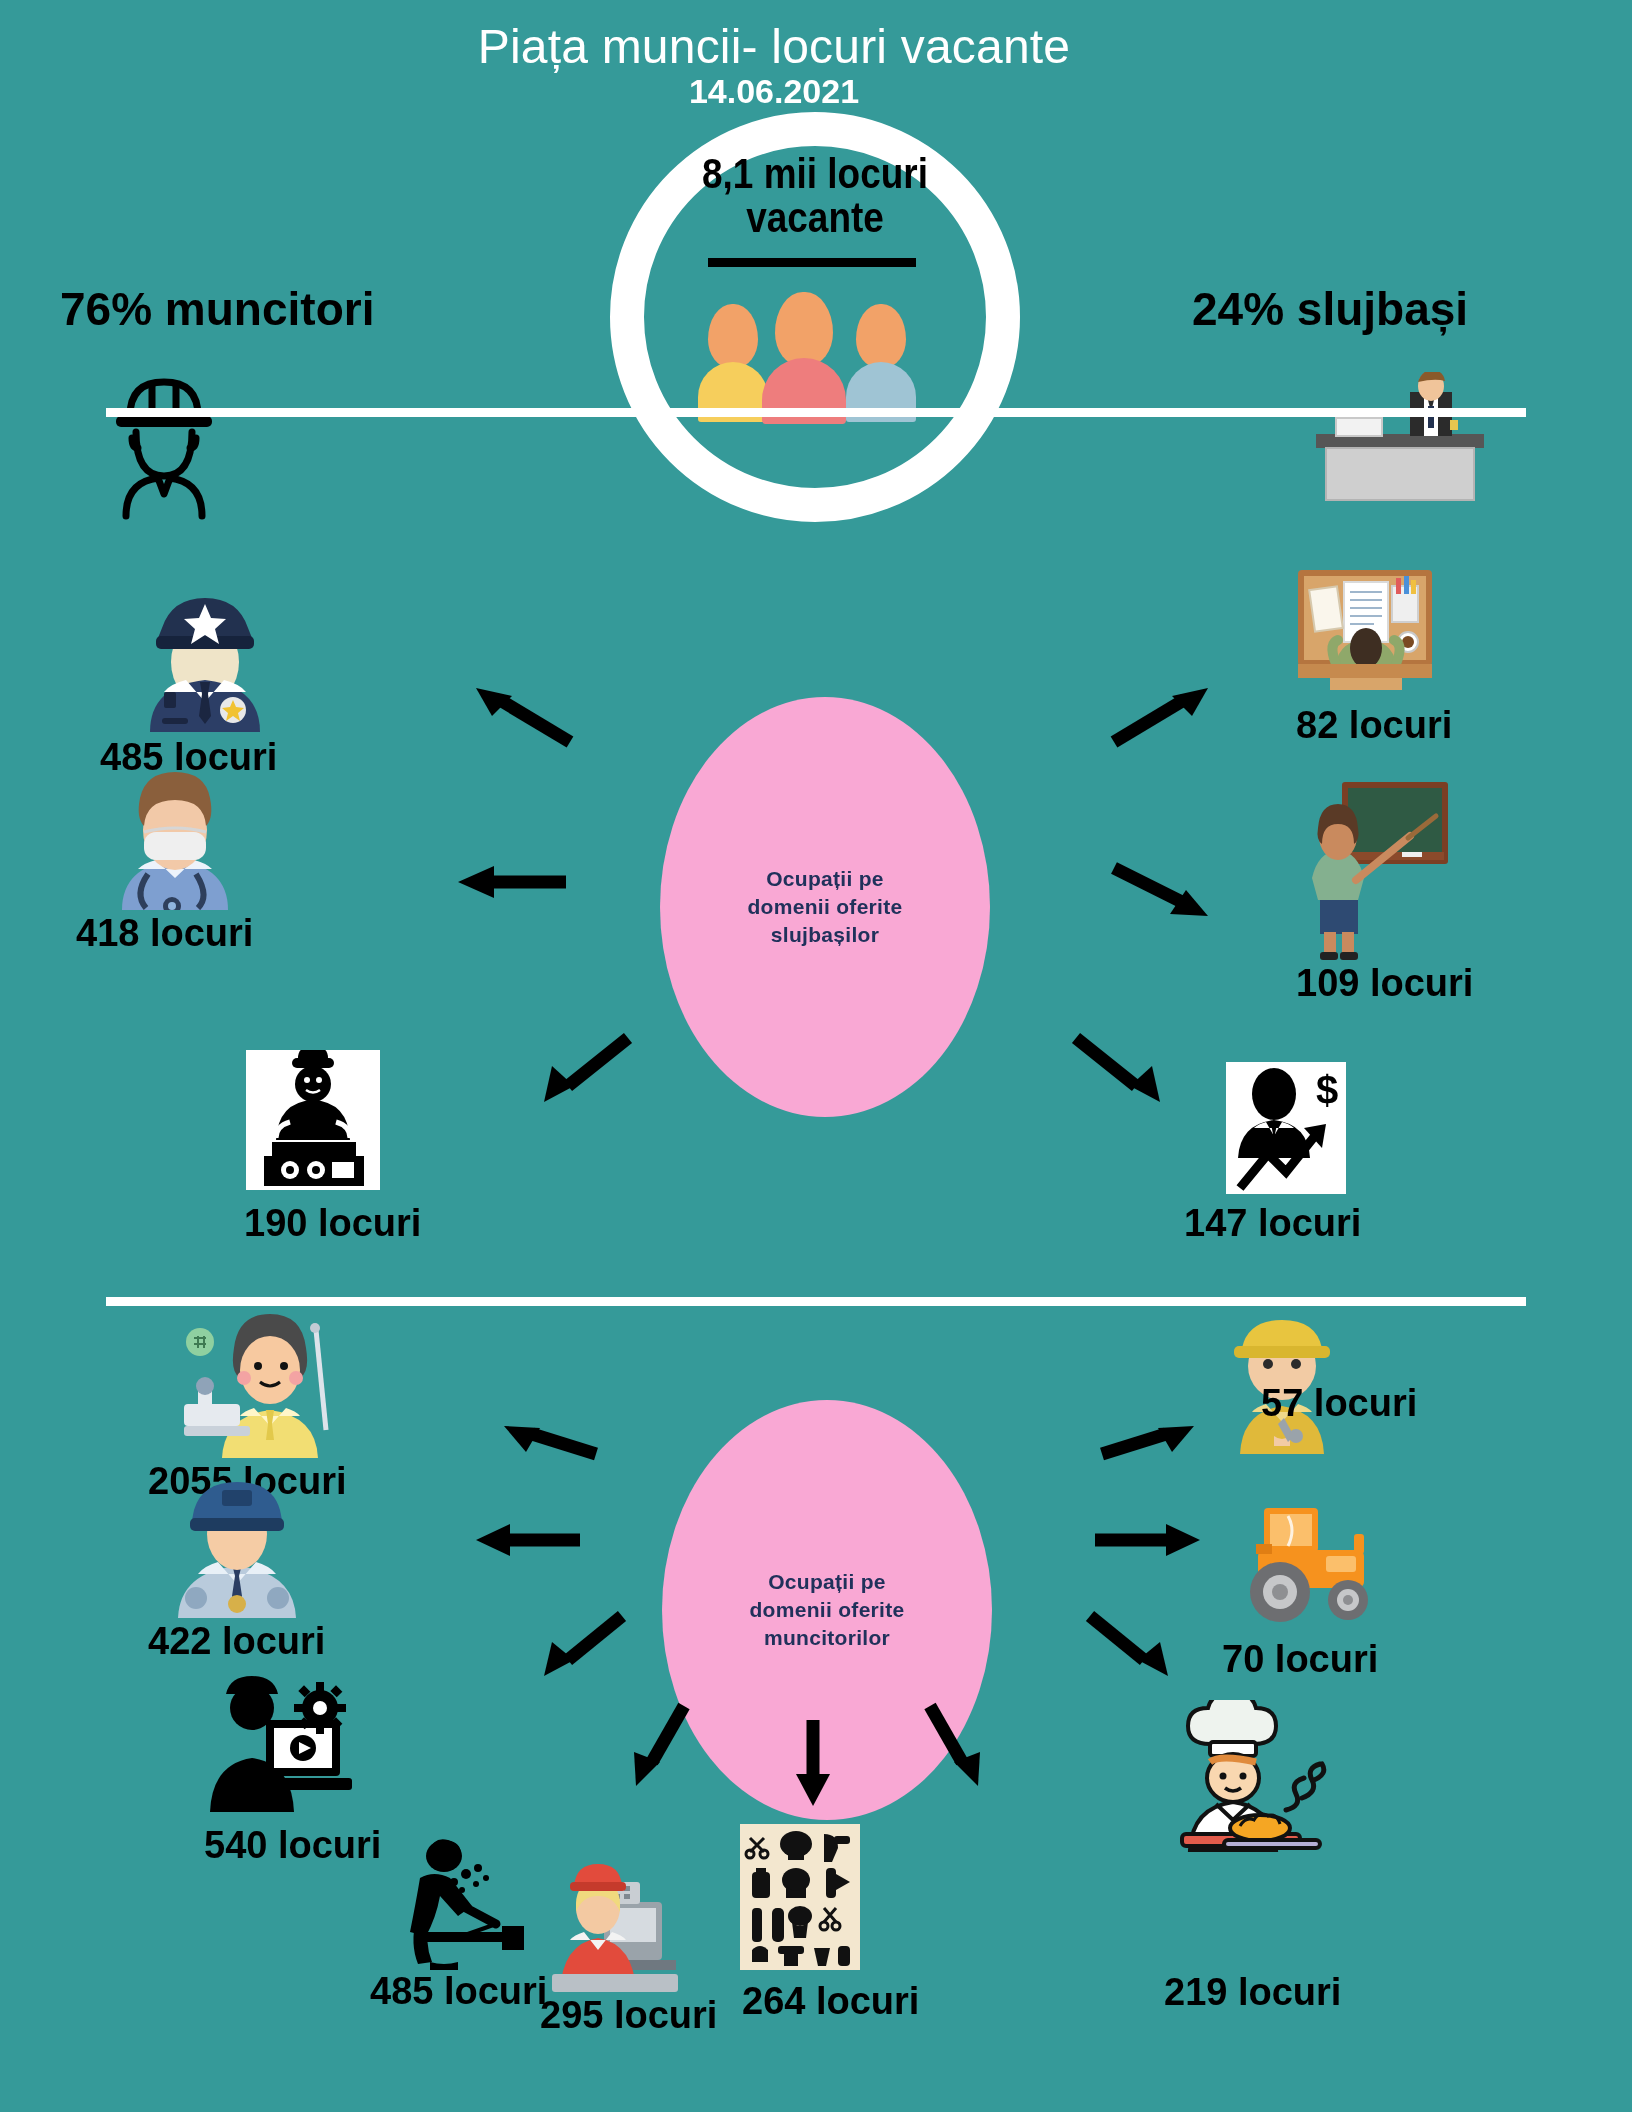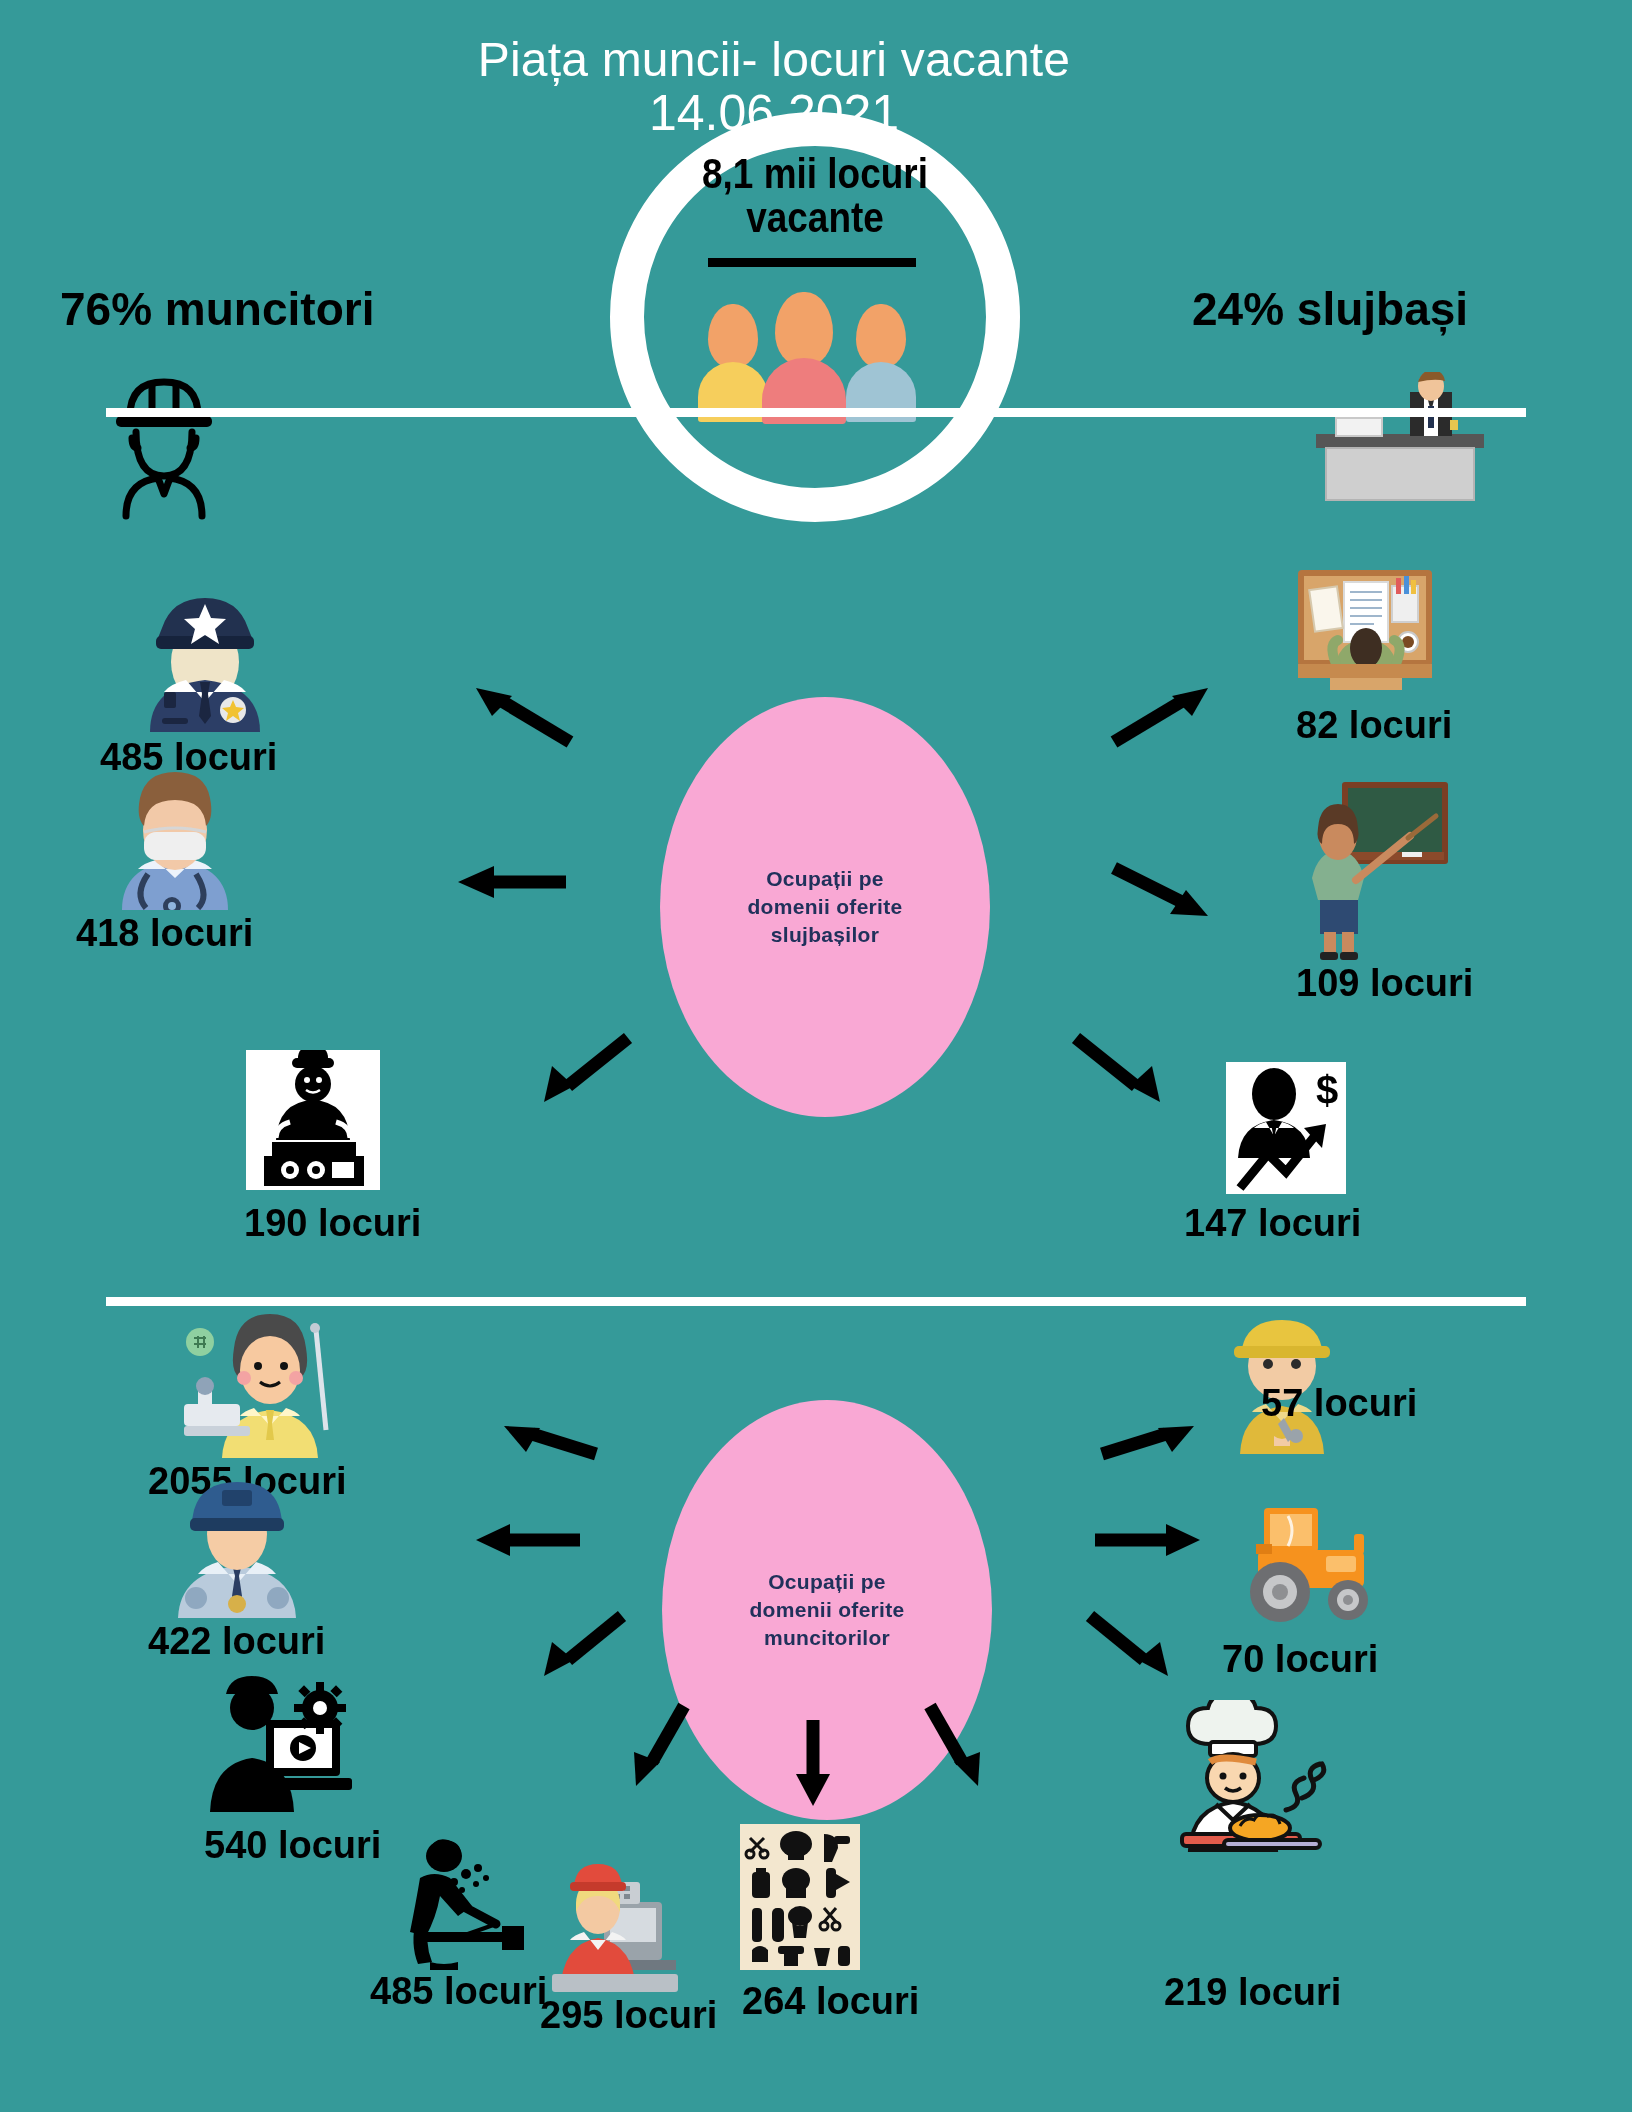--- a/index.html
+++ b/index.html
@@ -9,24 +9,24 @@
     font-family:"Liberation Sans", sans-serif;
     position:relative;overflow:hidden;
     -webkit-font-smoothing:antialiased;
   }
   .canvas{position:absolute;inset:0;}
   .abs{position:absolute;}
 
   
   #title-block{
     top:22px;left:0;width:1548px;text-align:center;
-    color:#ffffff;line-height:1.04;margin-top:13px;
+    color:#ffffff;line-height:1.04;
   }
   #title-main{font-size:48px;font-weight:400;letter-spacing:.2px;}
-  #title-date{font-size:50px;font-weight:400;margin-top:2px;}
+  #title-date{font-size:34px;font-weight:700;margin-top:2px;}
 
   
   #hero-ring{
     left:610px;top:112px;width:410px;height:410px;
     border-radius:50%;
     border:34px solid #ffffff;
     box-sizing:border-box;
     background:transparent;
   }
   #hero-text{

